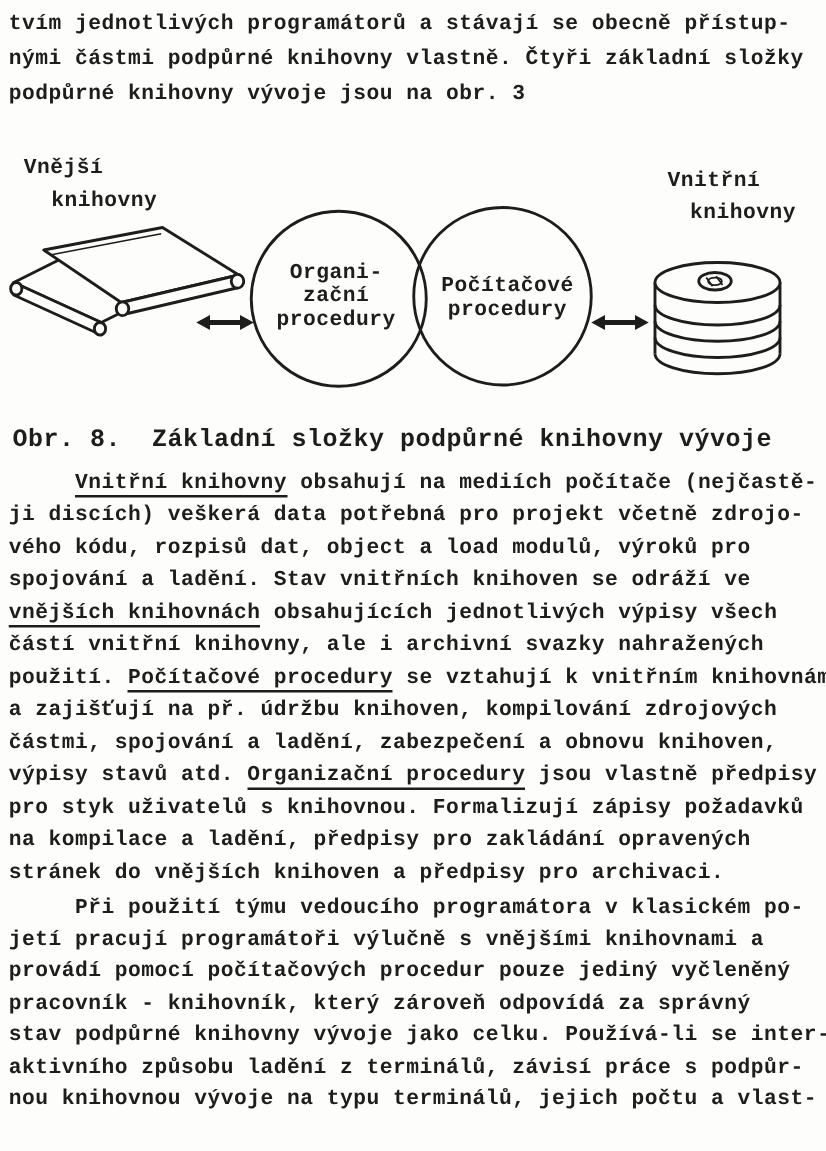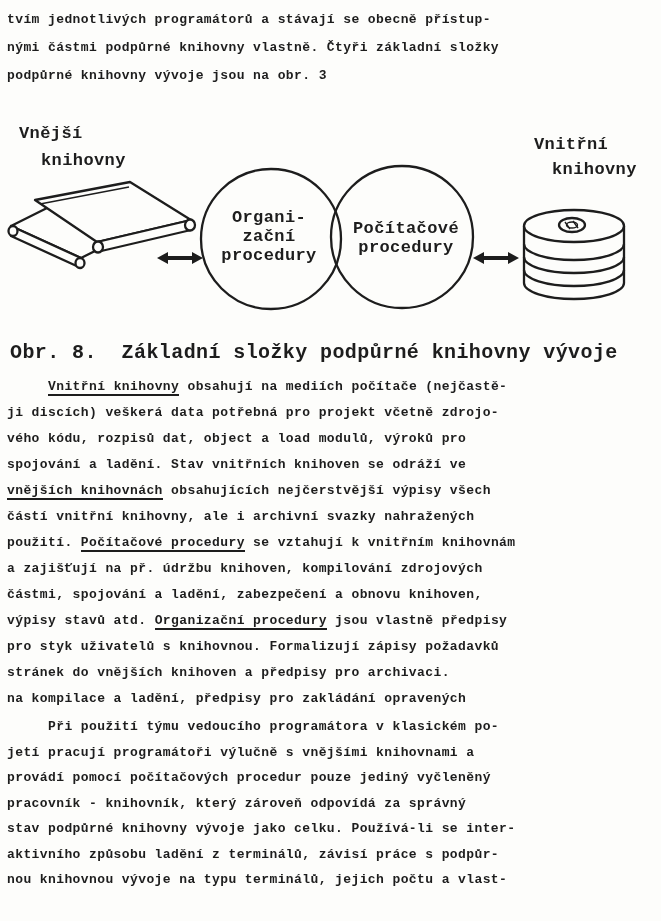--- a/index.html
+++ b/index.html
@@ -8,21 +8,21 @@
     width:661px;height:921px;
     background:#fdfdfb;
     color:#1d1d1d;
     font-family:"Liberation Mono","DejaVu Sans Mono",monospace;
     font-weight:700;
     overflow:hidden;
     padding:6px 0 0 7px;
     box-sizing:border-box;
   }
   .para{margin:0;}
-  .tline{white-space:pre;font-size:13px;letter-spacing:0.4px;}
+  .tline{white-space:pre;font-size:17px;letter-spacing:0.4px;}
   .intro .tline{line-height:28px;}
   .body .tline{line-height:26px;}
   .p3 .tline{line-height:25.5px;}
   .u{border-bottom:2px solid currentColor;}
   svg.figure{display:block;margin-top:32px;}
   svg text{
     font-family:"Liberation Mono","DejaVu Sans Mono",monospace;
     font-weight:700;font-size:17px;letter-spacing:0.4px;fill:#1d1d1d;
   }
   .ln{fill:none;stroke:#1d1d1d;stroke-width:2.3;}
@@ -98,29 +98,29 @@
     </g>
   </svg>
 
   <div class="caption">Obr. 8.  Základní složky podpůrné knihovny vývoje</div>
 
   <div class="para body m-p2">
       <div class="tline"><span>     </span><span class="u">Vnitřní knihovny</span><span> obsahují na mediích počítače (nejčastě-</span></div>
       <div class="tline"><span>ji discích) veškerá data potřebná pro projekt včetně zdrojo-</span></div>
       <div class="tline"><span>vého kódu, rozpisů dat, object a load modulů, výroků pro</span></div>
       <div class="tline"><span>spojování a ladění. Stav vnitřních knihoven se odráží ve</span></div>
-      <div class="tline"><span class="u">vnějších knihovnách</span><span> obsahujících nejčerstvější výpisy všech</span></div>
+      <div class="tline"><span class="u">vnějších knihovnách</span><span> obsahujících jednotlivých výpisy všech</span></div>
       <div class="tline"><span>částí vnitřní knihovny, ale i archivní svazky nahražených</span></div>
       <div class="tline"><span>použití. </span><span class="u">Počítačové procedury</span><span> se vztahují k vnitřním knihovnám</span></div>
       <div class="tline"><span>a zajišťují na př. údržbu knihoven, kompilování zdrojových</span></div>
       <div class="tline"><span>částmi, spojování a ladění, zabezpečení a obnovu knihoven,</span></div>
       <div class="tline"><span>výpisy stavů atd. </span><span class="u">Organizační procedury</span><span> jsou vlastně předpisy</span></div>
       <div class="tline"><span>pro styk uživatelů s knihovnou. Formalizují zápisy požadavků</span></div>
+      <div class="tline"><span>na kompilace a ladění, předpisy pro zakládání opravených</span></div>
       <div class="tline"><span>stránek do vnějších knihoven a předpisy pro archivaci.</span></div>
-      <div class="tline"><span>na kompilace a ladění, předpisy pro zakládání opravených</span></div>
     </div>
 
   <div class="para body p3 m-p3">
       <div class="tline"><span>     Při použití týmu vedoucího programátora v klasickém po-</span></div>
       <div class="tline"><span>jetí pracují programátoři výlučně s vnějšími knihovnami a</span></div>
       <div class="tline"><span>provádí pomocí počítačových procedur pouze jediný vyčleněný</span></div>
       <div class="tline"><span>pracovník - knihovník, který zároveň odpovídá za správný</span></div>
       <div class="tline"><span>stav podpůrné knihovny vývoje jako celku. Používá-li se inter-</span></div>
       <div class="tline"><span>aktivního způsobu ladění z terminálů, závisí práce s podpůr-</span></div>
       <div class="tline"><span>nou knihovnou vývoje na typu terminálů, jejich počtu a vlast-</span></div>

